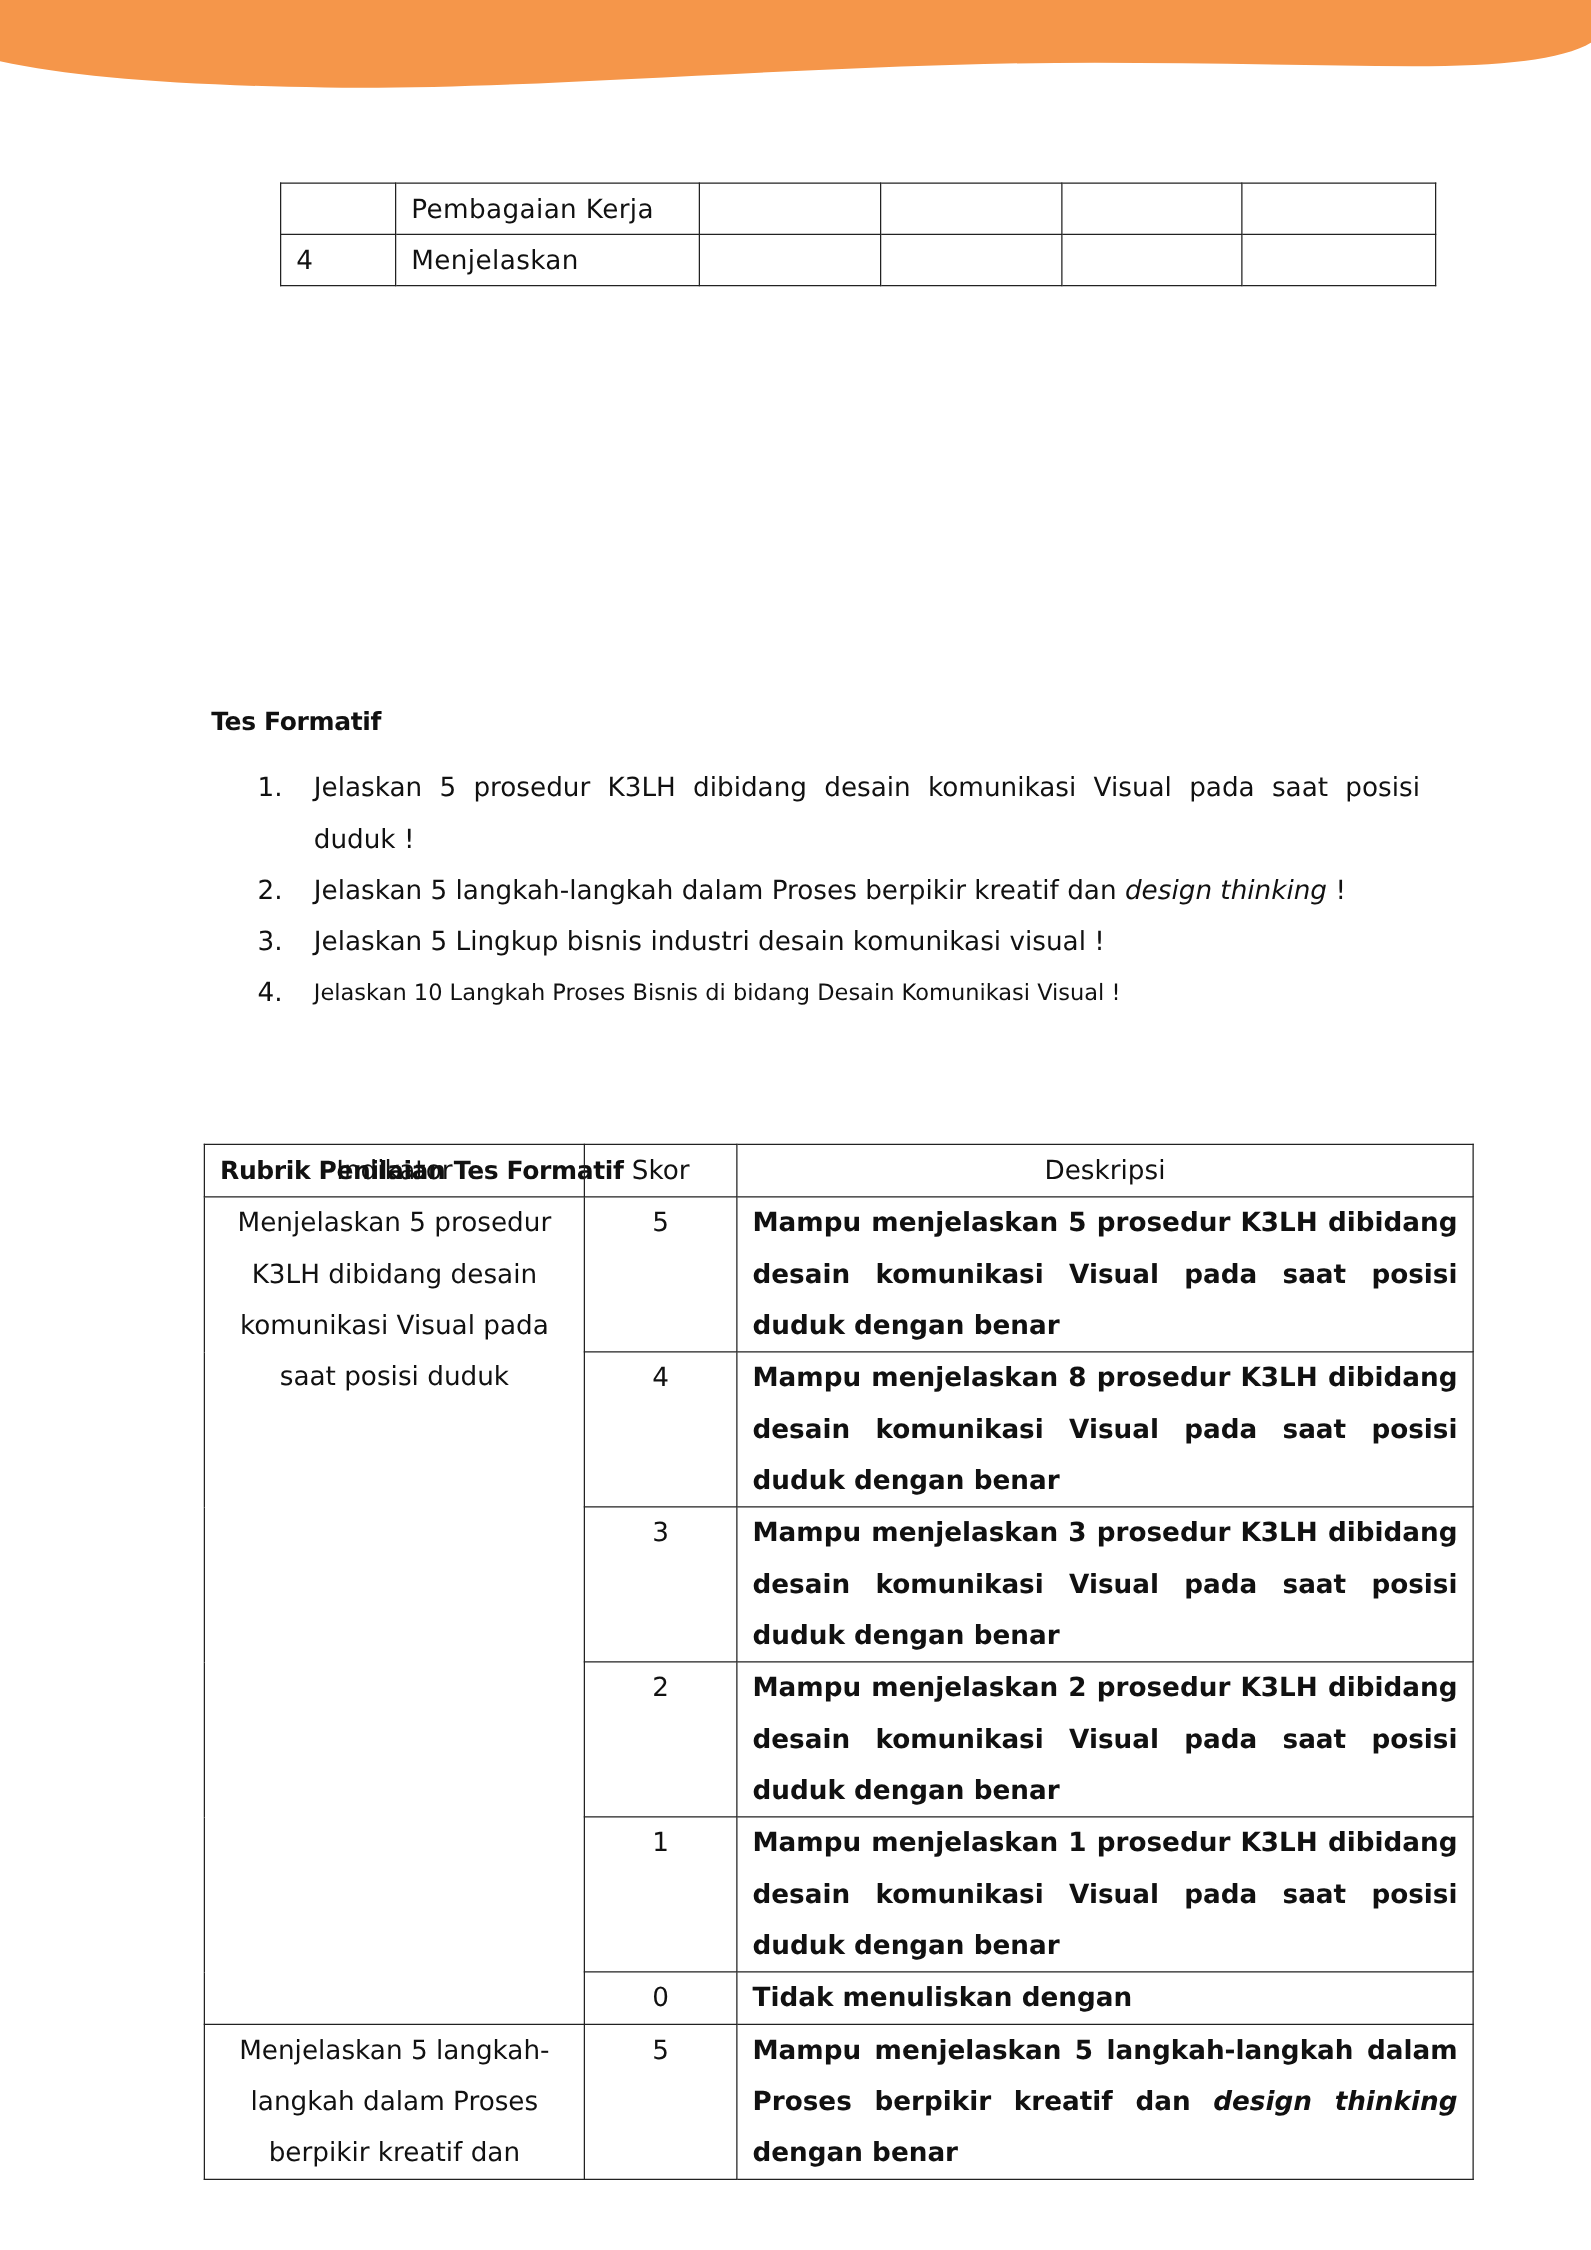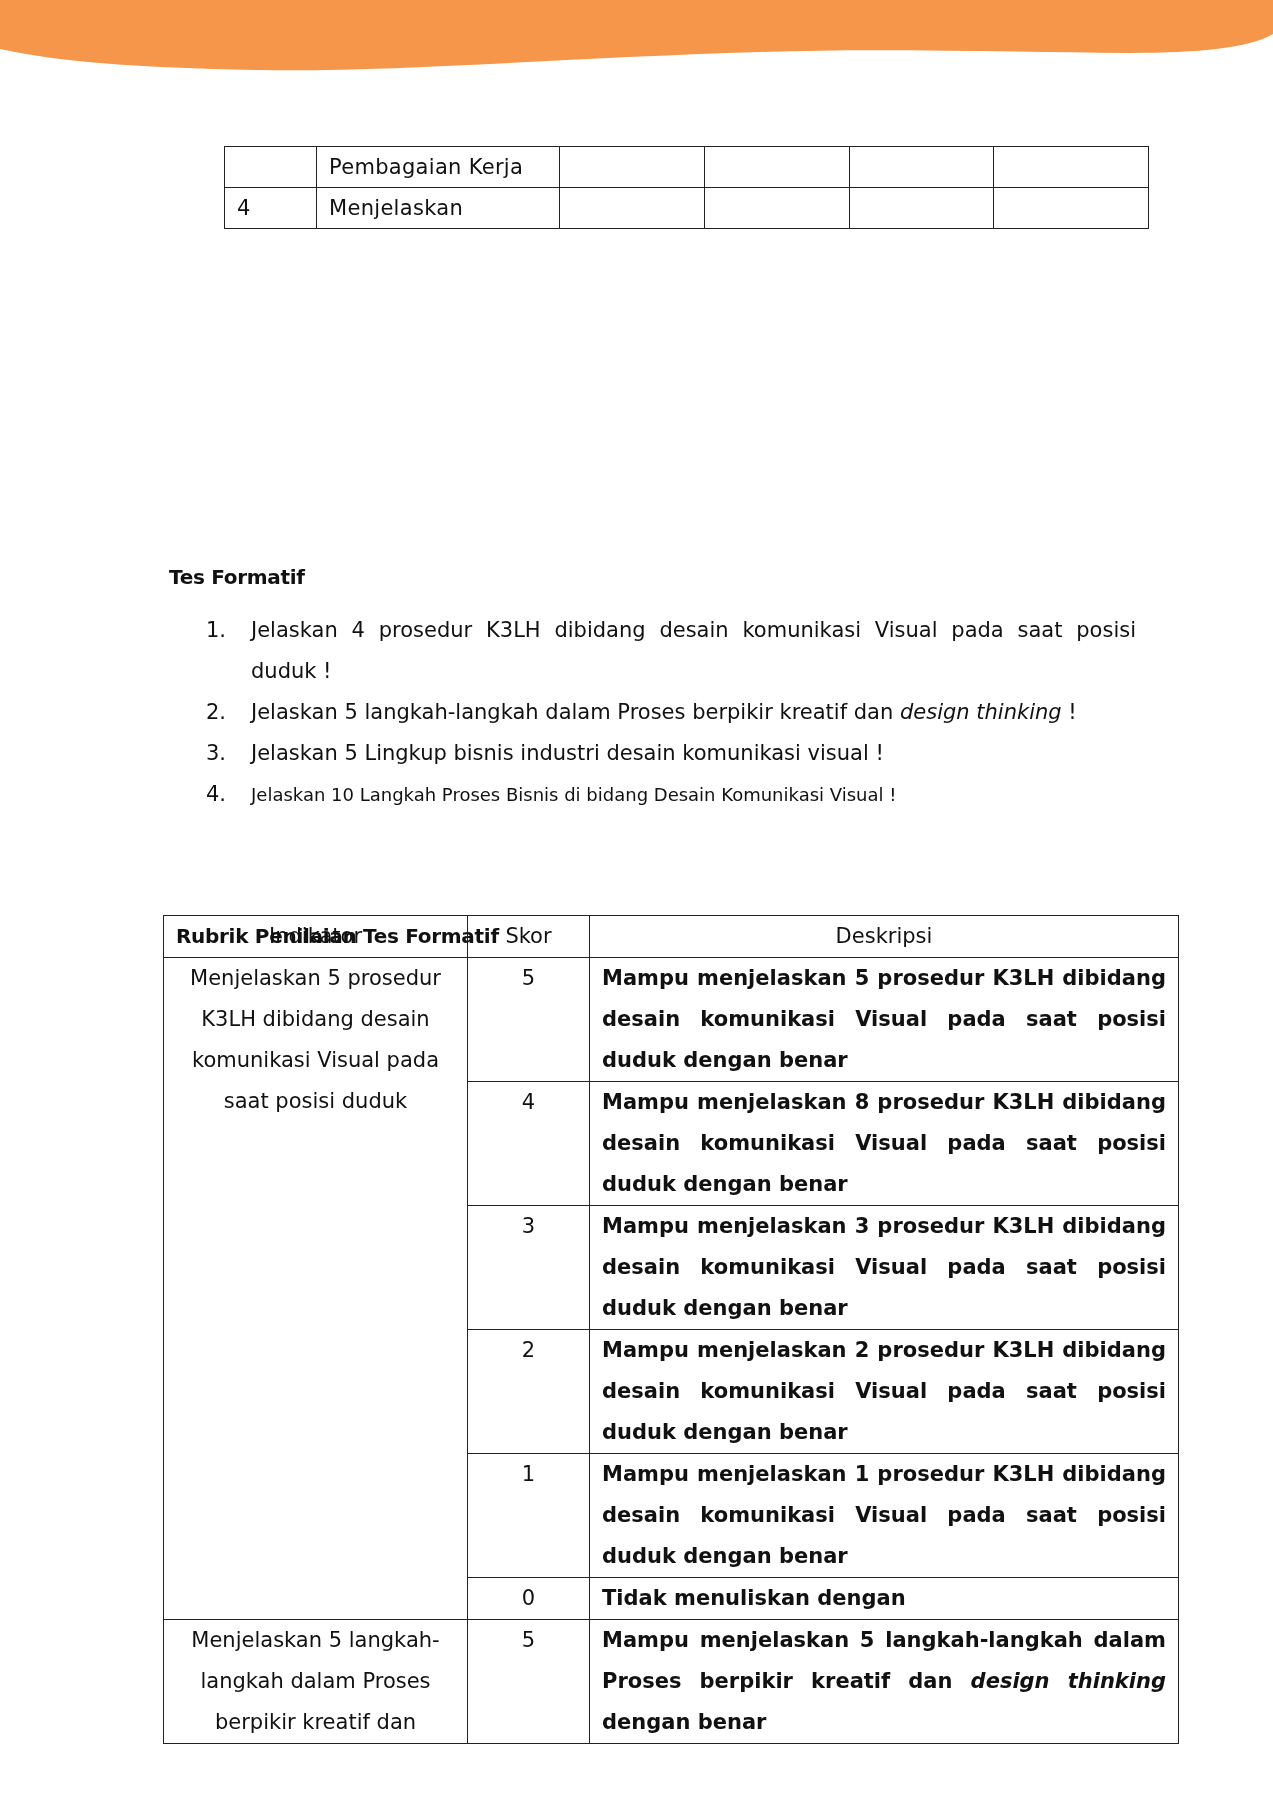--- a/index.html
+++ b/index.html
@@ -54,21 +54,21 @@
     <td></td>
   </tr>
 </tbody>
   </table>
 
 <h2 id="tes-title">Tes Formatif</h2>
 
 <ol class="questions">
   <li>
     <span class="num">1.</span>
-    <span class="txt">Jelaskan 4 prosedur K3LH dibidang desain komunikasi Visual pada saat posisi duduk !</span>
+    <span class="txt">Jelaskan 5 prosedur K3LH dibidang desain komunikasi Visual pada saat posisi duduk !</span>
   </li>
   <li>
     <span class="num">2.</span>
     <span class="txt"><span>Jelaskan 5 langkah-langkah dalam Proses berpikir kreatif dan </span><em>design thinking</em><span> !</span></span>
   </li>
   <li>
     <span class="num">3.</span>
     <span class="txt">Jelaskan 5 Lingkup bisnis industri desain komunikasi visual !</span>
   </li>
   <li class="small">

